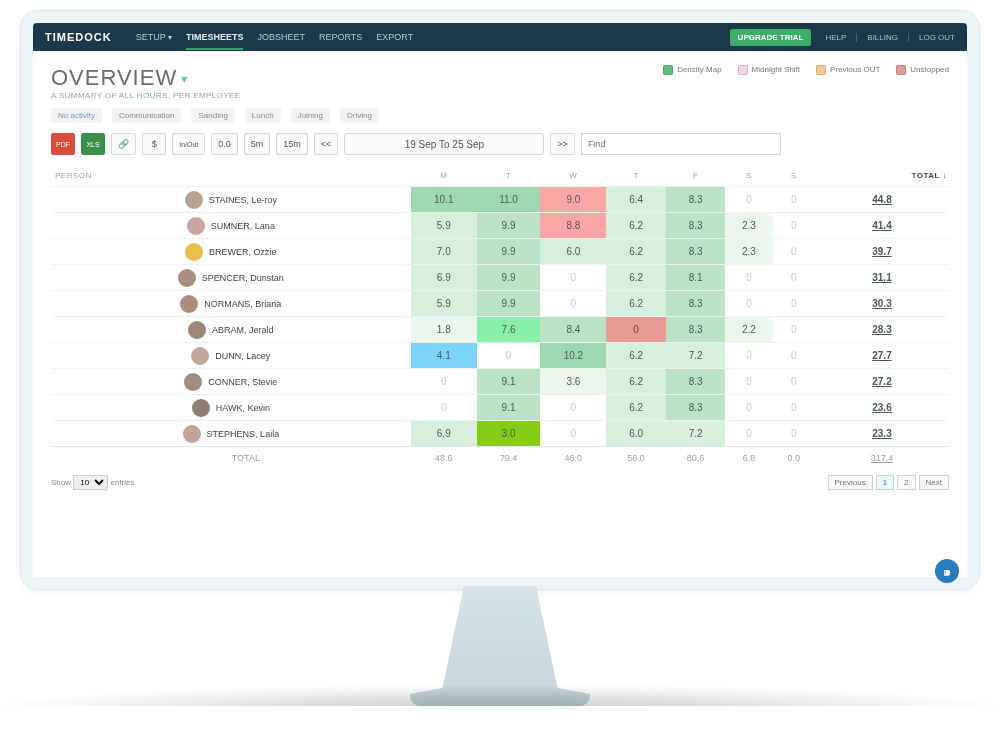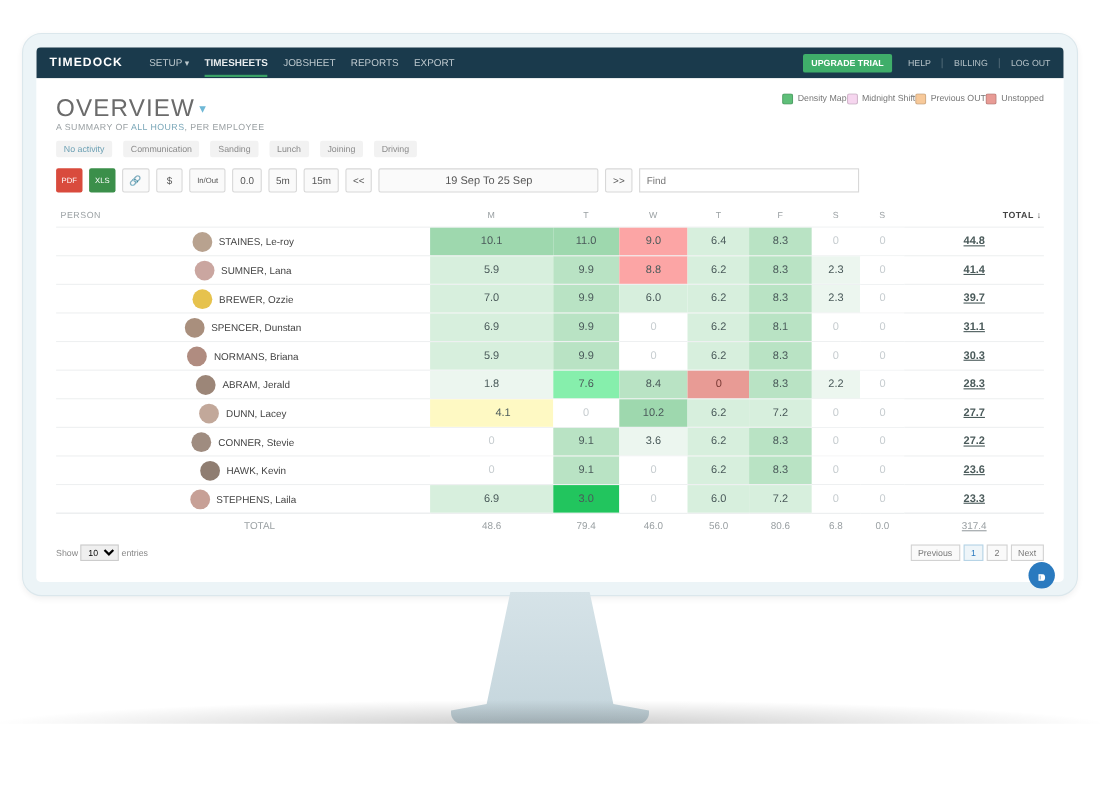--- a/index.html
+++ b/index.html
@@ -9,29 +9,28 @@
     display: flex;
     justify-content: center;
     padding-top: 10px;
   }
   .monitor {
     width: 960px;
     position: relative;
   }
   .screen {
     width: 100%;
-    height: 512px;
+    height: 580px;
     background: #ecf4f7;
     border-radius: 18px;
     padding: 12px;
     position: relative;
     overflow: hidden;
     border: 1px solid #dbe7ec;
     box-shadow: 0 2px 6px rgba(0,0,0,0.06);
-    margin-top: 20px;
   }
   .stand {
     width: 180px;
     height: 120px;
     background: linear-gradient(#d6e3e8, #c4d5dc);
     margin: -4px auto 0;
     clip-path: polygon(30% 0, 70% 0, 82% 85%, 100% 90%, 100% 100%, 0 100%, 0 90%, 18% 85%);
     border-radius: 0 0 10px 10px;
   }
   .monitor-shadow {
@@ -77,21 +76,21 @@
   .right-link { font-size:8px; opacity:0.85; cursor:pointer; }
   .right-link + .right-link { border-left:1px solid rgba(255,255,255,0.25); padding-left:10px; margin-left:-4px;}
 
   .content { flex:1; overflow:auto; padding:14px 18px 8px 18px; color:#444; }
 
   .header-row { display:flex; align-items:flex-start; gap:20px; }
   .title-block h1 { font-size:22px; font-weight:400; color:#6b6b6b; letter-spacing:1px; display:inline-block;}
   .title-caret { color:#6fb8d6; font-size:12px; margin-left:4px; vertical-align:middle;}
   .subtitle { font-size:8px; color:#9aa0a3; letter-spacing:0.4px;}
   .subtitle .em { color:#7aa7b8; }
-  .legend { margin-left:auto; display:flex; gap:0; align-items:center; font-size:8px; color:#777; }
+  .legend { margin-left:auto; display:flex; gap:16px; align-items:center; font-size:8px; color:#777; }
   .swatch { width:10px; height:10px; border-radius:2px; border:1px solid rgba(0,0,0,0.15); display:inline-block; margin-right:4px; vertical-align:middle;}
   .sw-green{background:#5fbf79;} .sw-pink{background:#f6d6ef;} .sw-orange{background:#f7c99a;} .sw-red{background:#e89b95;}
 
   .filter-tabs { margin-top:8px; display:flex; gap:10px; font-size:8px; }
   .filter-tab { background:#f2f2f2; padding:3px 7px; border-radius:2px; color:#8a8a8a; cursor:pointer;}
   .filter-tab:first-child{ color:#6a9fb3;}
 
   .toolbar { margin-top:10px; display:flex; gap:6px; align-items:center;}
   .tbtn { height:22px; min-width:24px; padding:0 6px; border:1px solid #d8d8d8; background:#fafafa; border-radius:2px; font-size:9px; color:#555; display:flex; align-items:center; justify-content:center; cursor:pointer;}
   .icon-pdf{ background:#d94b3d; color:#fff; font-size:7px; padding:0 4px; border:none;}
@@ -345,21 +344,21 @@
                   <span style="background: rgb(236, 246, 239);">2.2</span>
                 </td>
                 <td class="day">
                   <span style="background: rgb(255, 255, 255); color: rgb(199, 205, 208);">0</span>
                 </td>
                 <td class="total">28.3</td>
               </tr>
               <tr>
                 <td class="person-cell"><span class="avatar" style="background: rgb(194, 168, 154);"></span><span class="pname">DUNN, Lacey</span></td>
                 <td class="day">
-                  <span style="background: #fef9c3; padding-left: 21px;">4.1</span>
+                  <span style="background: #7dd3fc;">4.1</span>
                 </td>
                 <td class="day">
                   <span style="background: rgb(255, 255, 255); color: rgb(199, 205, 208);">0</span>
                 </td>
                 <td class="day">
                   <span style="background: rgb(158, 216, 174);">10.2</span>
                 </td>
                 <td class="day">
                   <span style="background: rgb(215, 239, 221);">6.2</span>
                 </td>
@@ -423,21 +422,21 @@
                   <span style="background: rgb(255, 255, 255); color: rgb(199, 205, 208);">0</span>
                 </td>
                 <td class="total">23.6</td>
               </tr>
               <tr>
                 <td class="person-cell"><span class="avatar" style="background: rgb(199, 160, 150);"></span><span class="pname">STEPHENS, Laila</span></td>
                 <td class="day">
                   <span style="background: rgb(215, 239, 221);">6.9</span>
                 </td>
                 <td class="day">
-                  <span style="background: #22c55e;">3.0</span>
+                  <span style="background: #84cc16;">3.0</span>
                 </td>
                 <td class="day">
                   <span style="background: rgb(255, 255, 255); color: rgb(199, 205, 208);">0</span>
                 </td>
                 <td class="day">
                   <span style="background: rgb(215, 239, 221);">6.0</span>
                 </td>
                 <td class="day">
                   <span style="background: rgb(215, 239, 221);">7.2</span>
                 </td>

